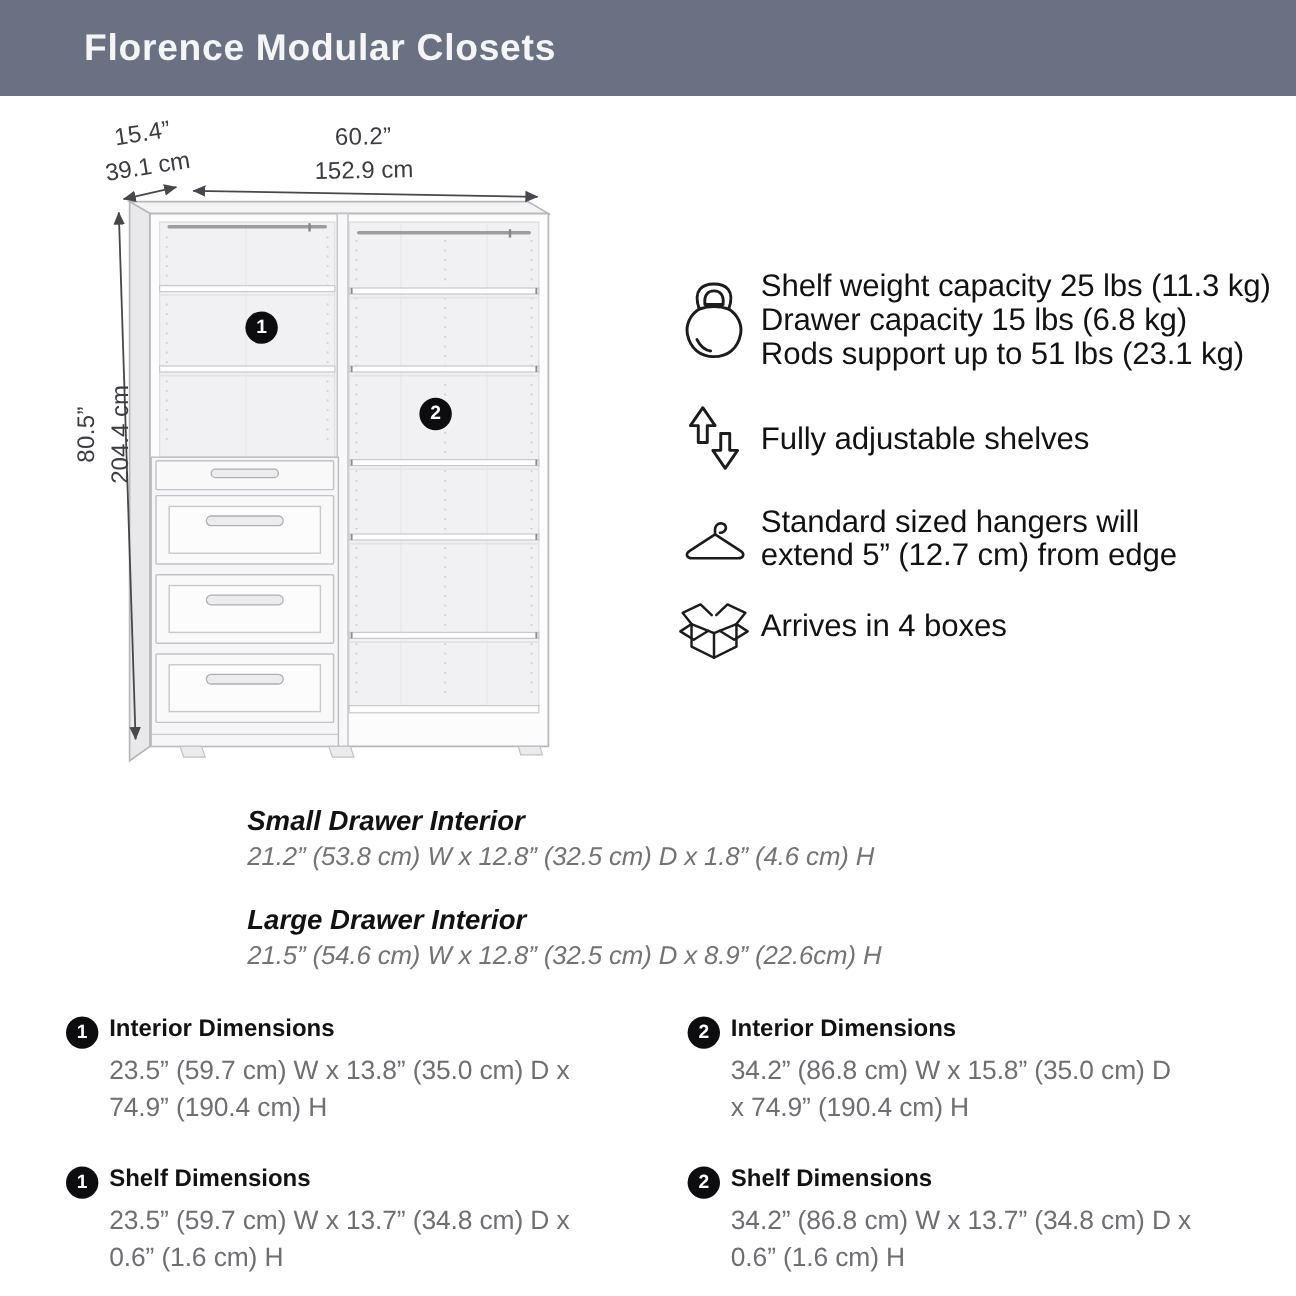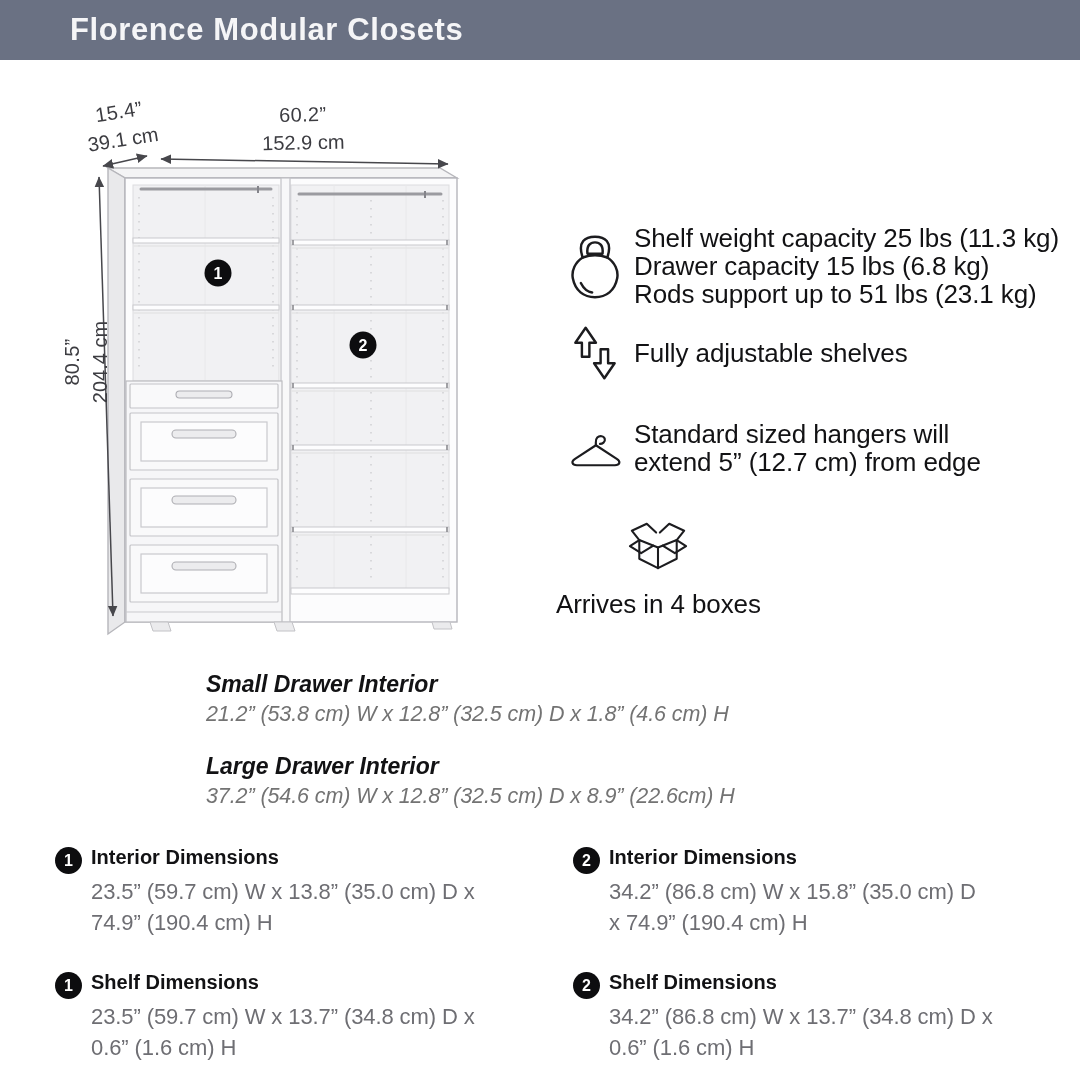--- a/index.html
+++ b/index.html
@@ -3,21 +3,21 @@
 <meta charset="utf-8">
 <style>
   * { margin:0; padding:0; box-sizing:border-box; }
   html,body { background:#ffffff; }
   .page {
     position:relative; width:1080px; height:1080px; overflow:hidden;
     background:#ffffff; font-family:"Liberation Sans", sans-serif; color:#141416;
   }
   
   .titlebar {
-    position:absolute; left:0; top:0; width:1080px; height:60px;
+    position:absolute; left:0; top:0; width:1080px; height:80px;
     background:#6a7183; display:flex; align-items:center;
   }
   .titlebar h1 {
     margin-left:70px; font-size:31px; font-weight:600; color:#f5f5f7; letter-spacing:.6px;
   }
   
   .closet-svg { position:absolute; left:0; top:72px; }
   .dim-label {
     position:absolute; text-align:center; color:#3c3c41; font-size:20px;
     line-height:1.38; white-space:nowrap; transform-origin:center center;
@@ -28,21 +28,21 @@
   #dim-height { left:87px;  top:362px; transform:translate(-50%,-50%) rotate(-90deg); }
   .num-badge {
     position:absolute; width:27px; height:27px; border-radius:50%;
     background:#0d0d0f; color:#ffffff; display:flex; align-items:center; justify-content:center;
     font-size:16px; font-weight:700; transform:translate(-50%,-50%);
   }
   
   .feat-row { position:absolute; left:556px; display:flex; align-items:center; }
   .feat-icon { width:78px; display:flex; justify-content:center; flex:0 0 78px; }
   .feat-text { font-size:26px; line-height:28px; color:#121214; white-space:pre-line; letter-spacing:-.1px; }
-  #feat-0 { top:224px; } #feat-1 { top:324px;justify-content:flex-end; } #feat-2 { top:420px; } #feat-3 { top:512px;flex-direction:column; }
+  #feat-0 { top:224px; } #feat-1 { top:336px;justify-content:flex-end; } #feat-2 { top:420px; } #feat-3 { top:492px; }
   
   .drawer-interiors { position:absolute; left:206px; top:670px; }
   .di-block { margin-bottom:25px;font-style:italic; }
   .di-block h3 { font-size:23px; font-weight:700; color:#121214; line-height:1.25; }
   .di-block p  { font-size:21.5px; color:#737373; margin-top:3px; letter-spacing:-.1px; }
   
   .spec-block { position:absolute; display:flex; width:480px; }
   .spec-block .num-badge { position:static; transform:none; flex:0 0 27px; margin-top:2px; }
   .spec-content { margin-left:9px; }
   .spec-content h3 { font-size:20px; font-weight:700; color:#121214; line-height:1.2; }
@@ -235,21 +235,21 @@
     <div class="feat-text">Arrives in 4 boxes</div>
   </div>
 
   <div class="drawer-interiors">
     <div class="di-block">
       <h3>Small Drawer Interior</h3>
       <p>21.2” (53.8 cm) W x 12.8” (32.5 cm) D x 1.8” (4.6 cm) H</p>
     </div>
     <div class="di-block">
       <h3>Large Drawer Interior</h3>
-      <p>37.2” (54.6 cm) W x 12.8” (32.5 cm) D x 8.9” (22.6cm) H</p>
+      <p>21.5” (54.6 cm) W x 12.8” (32.5 cm) D x 8.9” (22.6cm) H</p>
     </div>
   </div>
 
   <div class="spec-block" id="spec-0">
     <div class="num-badge">1</div>
     <div class="spec-content">
       <h3>Interior Dimensions</h3>
       <p>23.5” (59.7 cm) W x 13.8” (35.0 cm) D x
 74.9” (190.4 cm) H</p>
     </div>

